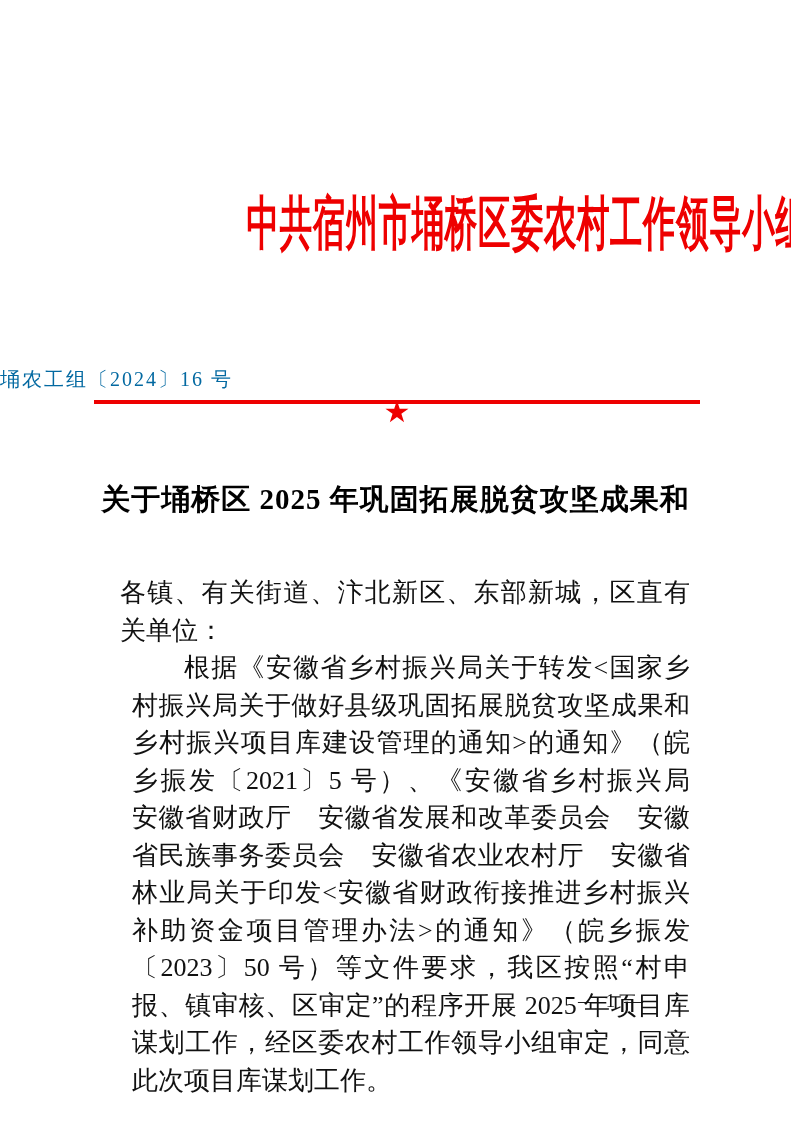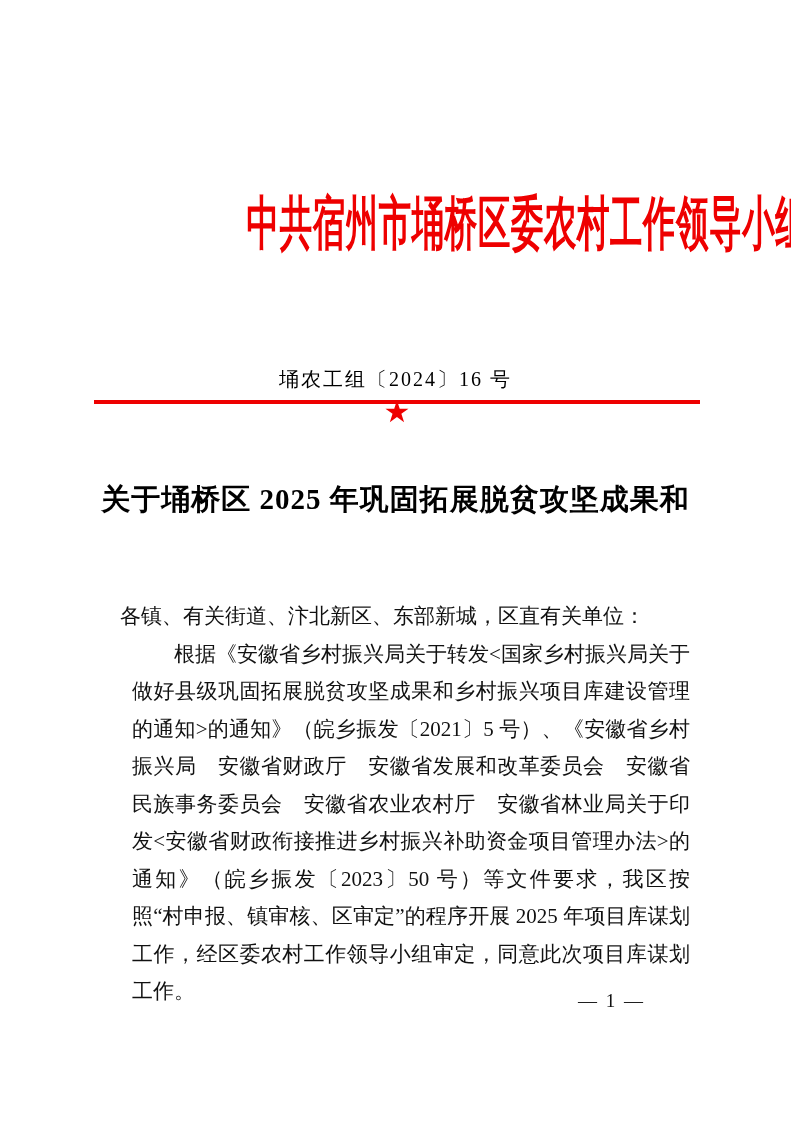--- a/index.html
+++ b/index.html
@@ -35,24 +35,24 @@
     font-weight: bold;
     color: var(--red, #ee0000);
     letter-spacing: 1px;
   }
   
   .doc-number {
     position: absolute;
     top: 366px;
     left: 0;
     width: 100%;
-    text-align: center;
+    text-align: left;
     font-size: 20px;
     letter-spacing: 2px;
-    color: #000000;
+    color: #0369a1;
   }
   
   .divider {
     position: absolute;
     top: 400px;
     left: 94px;
     width: 606px;
   }
   .divider-line {
     height: 4px;
@@ -75,24 +75,24 @@
     text-align: center;
     font-size: 29px;
     font-weight: bold;
     line-height: 42px;
     letter-spacing: 1px;
     color: #000;
   }
   
   .body-text {
     position: absolute;
-    top: 598px;
+    top: 574px;
     left: 120px;
     width: 570px;
-    font-size: 21px;
+    font-size: 26px;
     line-height: 37.5px;
     text-align: justify;
     color: #111;
   }
   .body-text p {
     margin: 0;
   }
   .body-text p.para {
     text-indent: 2em;
     margin-left: 12px;

